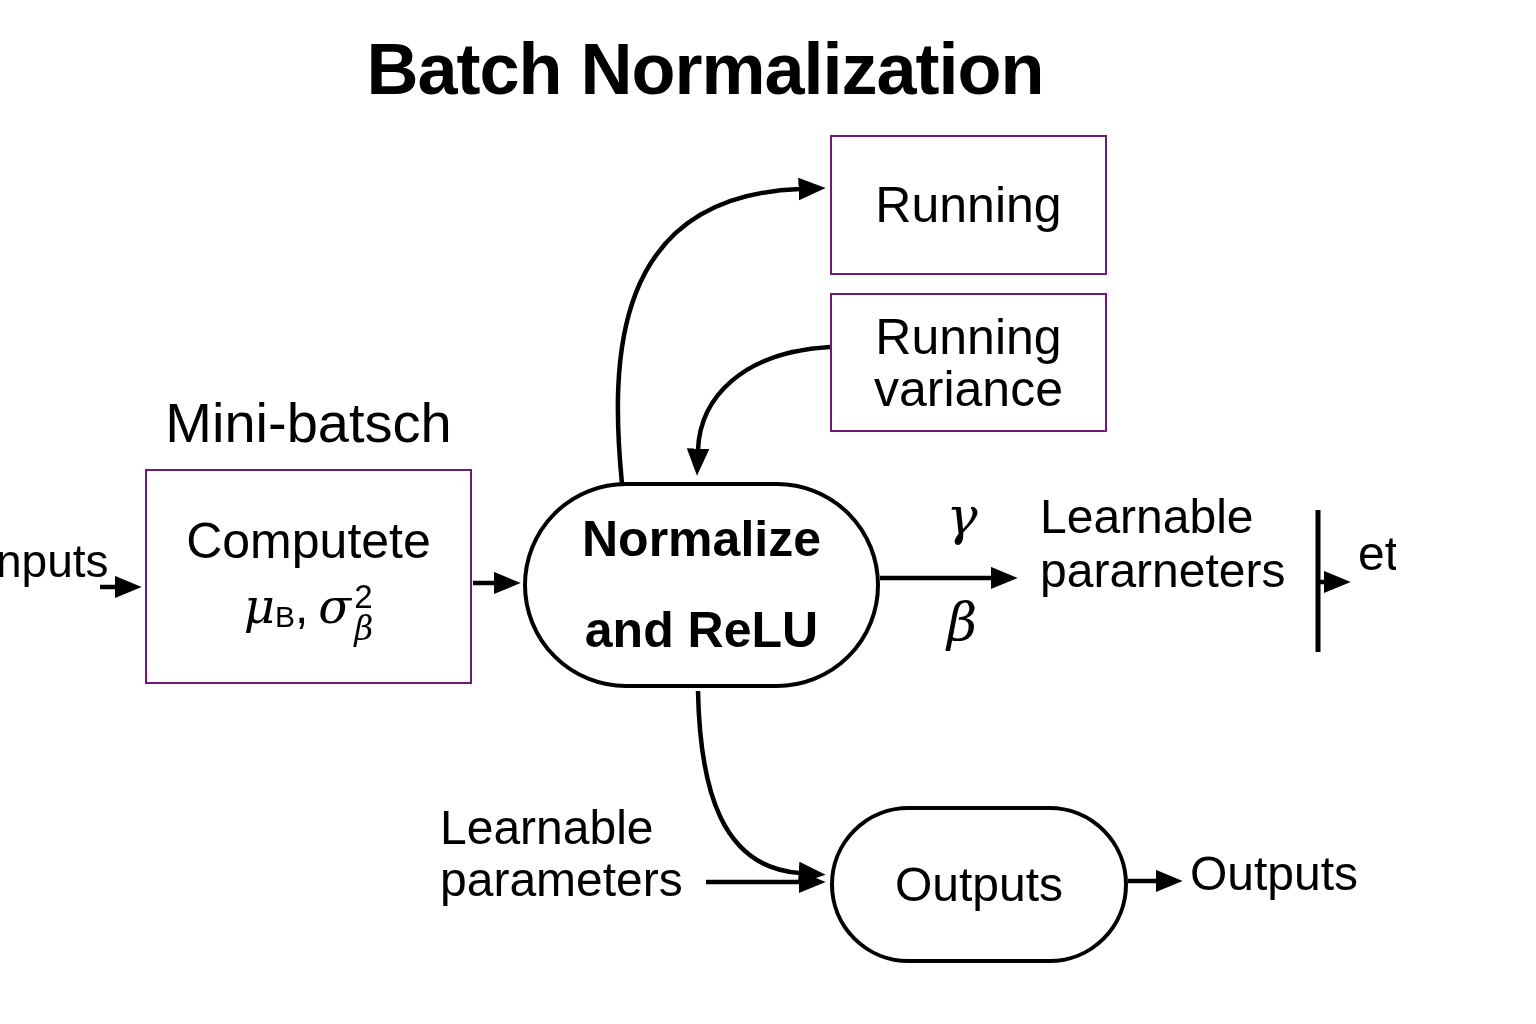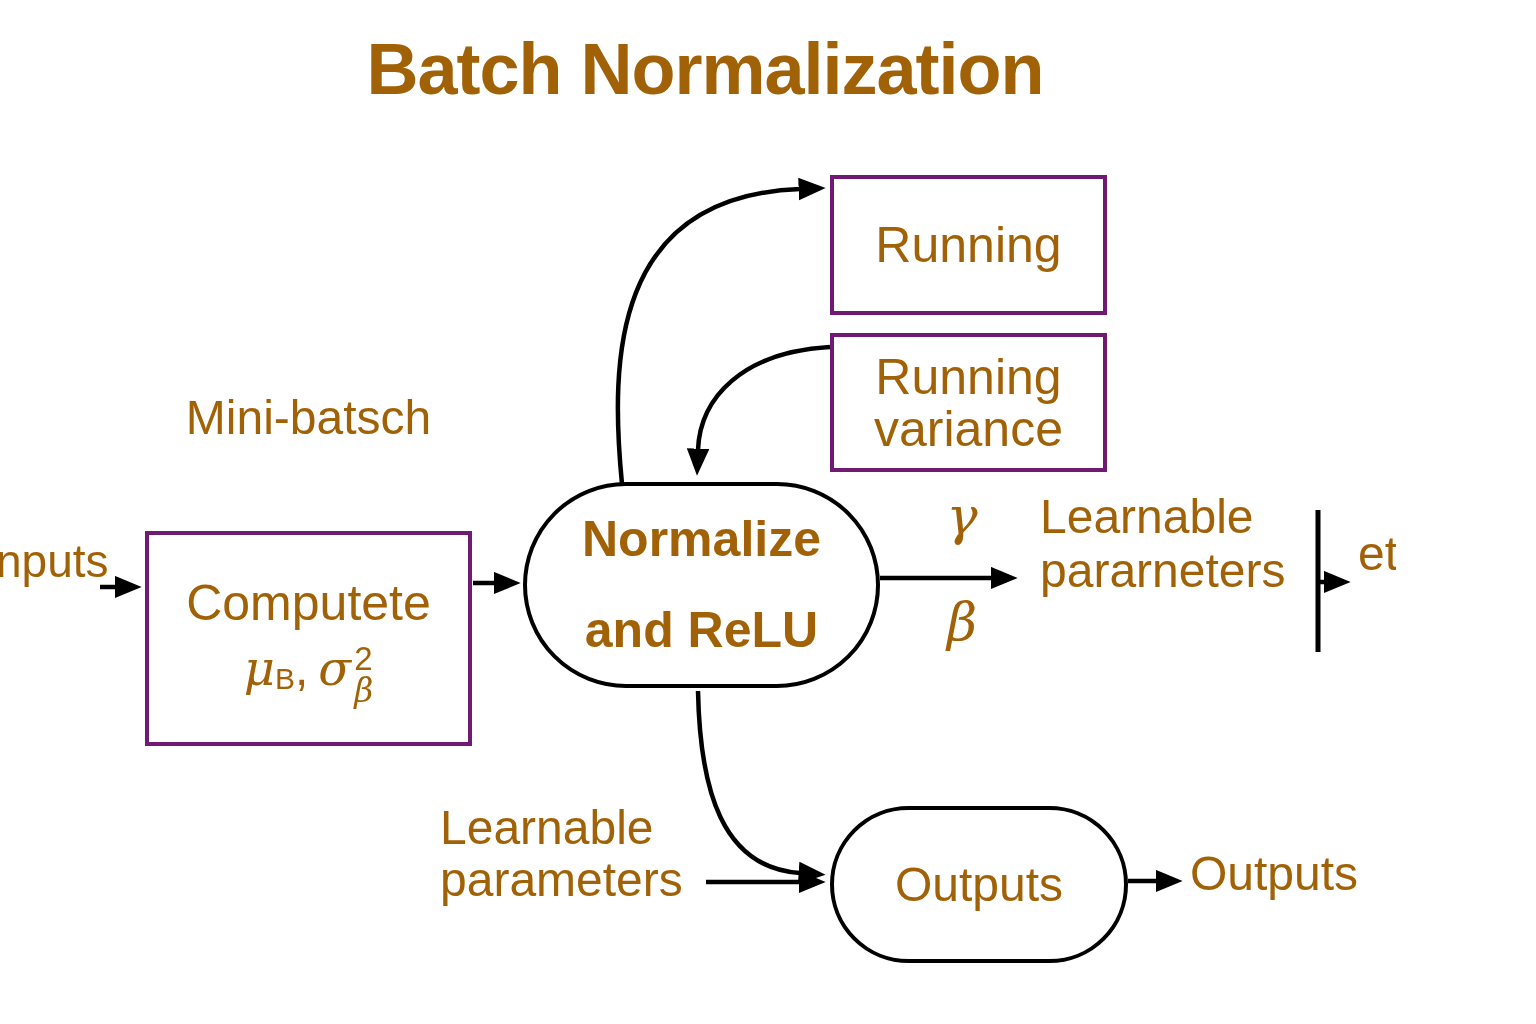--- a/index.html
+++ b/index.html
@@ -1,47 +1,47 @@
 <!DOCTYPE html>
 <html><head>
 <meta charset="utf-8">
 <style>
   html,body{margin:0;padding:0;background:#ffffff;}
   #canvas{
     position:relative;
     width:1396px;height:1024px;
     background:#ffffff;
     font-family:"Liberation Sans", sans-serif;
-    color:#a16207;
+    color:#000000;
     overflow:hidden;
   }
   .abs{position:absolute;}
   .title{
     top:28px;left:0;width:1410px;
     text-align:center;
     font-size:72px;font-weight:bold;
     letter-spacing:-1px;
   }
   .node{
     display:flex;flex-direction:column;
     align-items:center;justify-content:center;
     text-align:center;
     box-sizing:border-box;
     background:#ffffff;
     font-size:50px;line-height:1.04;
   }
-  .rect{border:4px solid #701a75;margin-top:40px;}
+  .rect{border:2px solid #701a75;}
   .stadium{border:4px solid #000;border-radius:999px;}
   .bold{font-weight:bold;}
   .box-running-mean{left:830px;top:135px;width:277px;height:140px;}
   .box-running-variance{left:830px;top:293px;width:277px;height:139px;}
-  .box-compute{left:145px;top:491px;width:327px;height:215px;}
+  .box-compute{left:145px;top:469px;width:327px;height:215px;}
   .box-normalize{left:523px;top:482px;width:357px;height:206px;line-height:1.1;gap:36px;}
   .box-outputs{left:830px;top:806px;width:298px;height:157px;font-size:48px;}
-  .caption-mini{left:145px;top:390px;width:327px;text-align:center;font-size:48px;}
+  .caption-mini{left:145px;top:390px;width:327px;text-align:center;font-size:56px;}
   .lbl{font-size:48px;line-height:1.1;}
   .lbl-inputs{left:-4px;top:536px;font-size:46px;}
   .greek{font-family:"DejaVu Serif", serif;font-style:italic;}
   .lbl-gamma{left:930px;top:488px;width:64px;text-align:center;font-size:52px;}
   .lbl-beta{left:930px;top:594px;width:64px;text-align:center;font-size:52px;}
   .lbl-learnable-right{left:1040px;top:490px;line-height:1.13;}
   .lbl-relu{left:1358px;top:528px;line-height:1.1;}
   .lbl-learnable-bottom{left:440px;top:802px;line-height:1.08;}
   .lbl-outputs-right{left:1190px;top:848px;}
   .line{display:block;}

